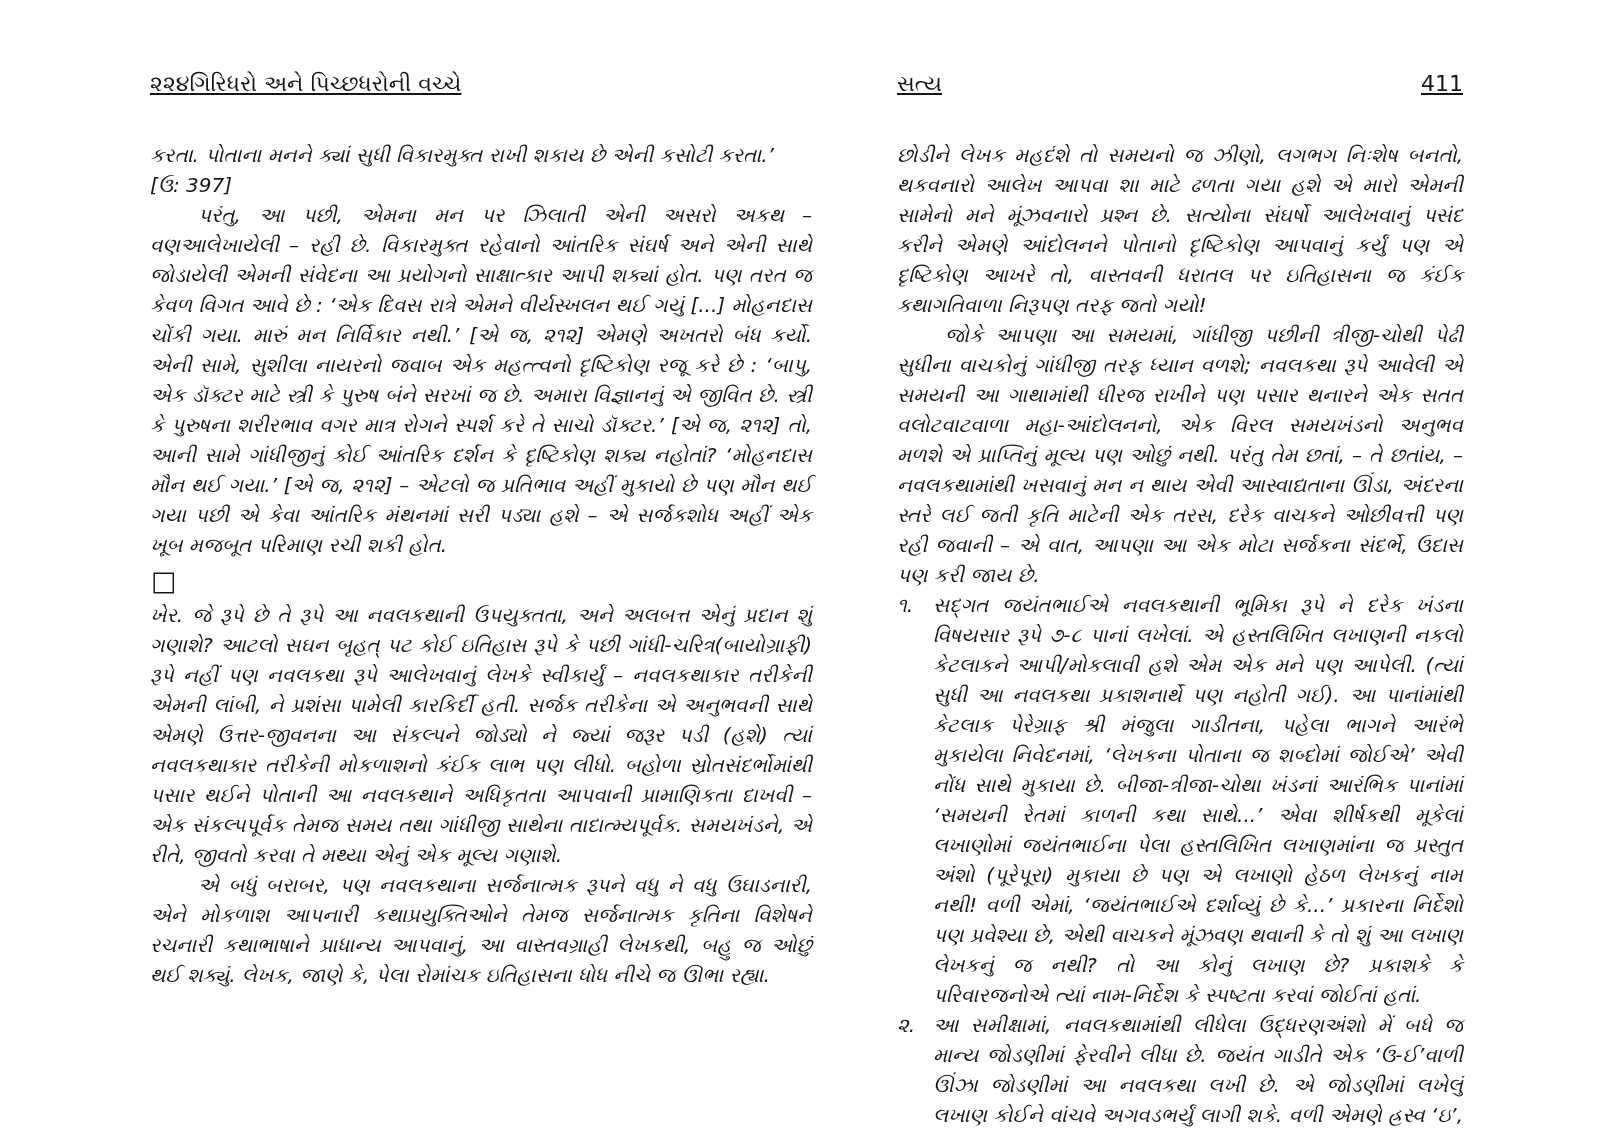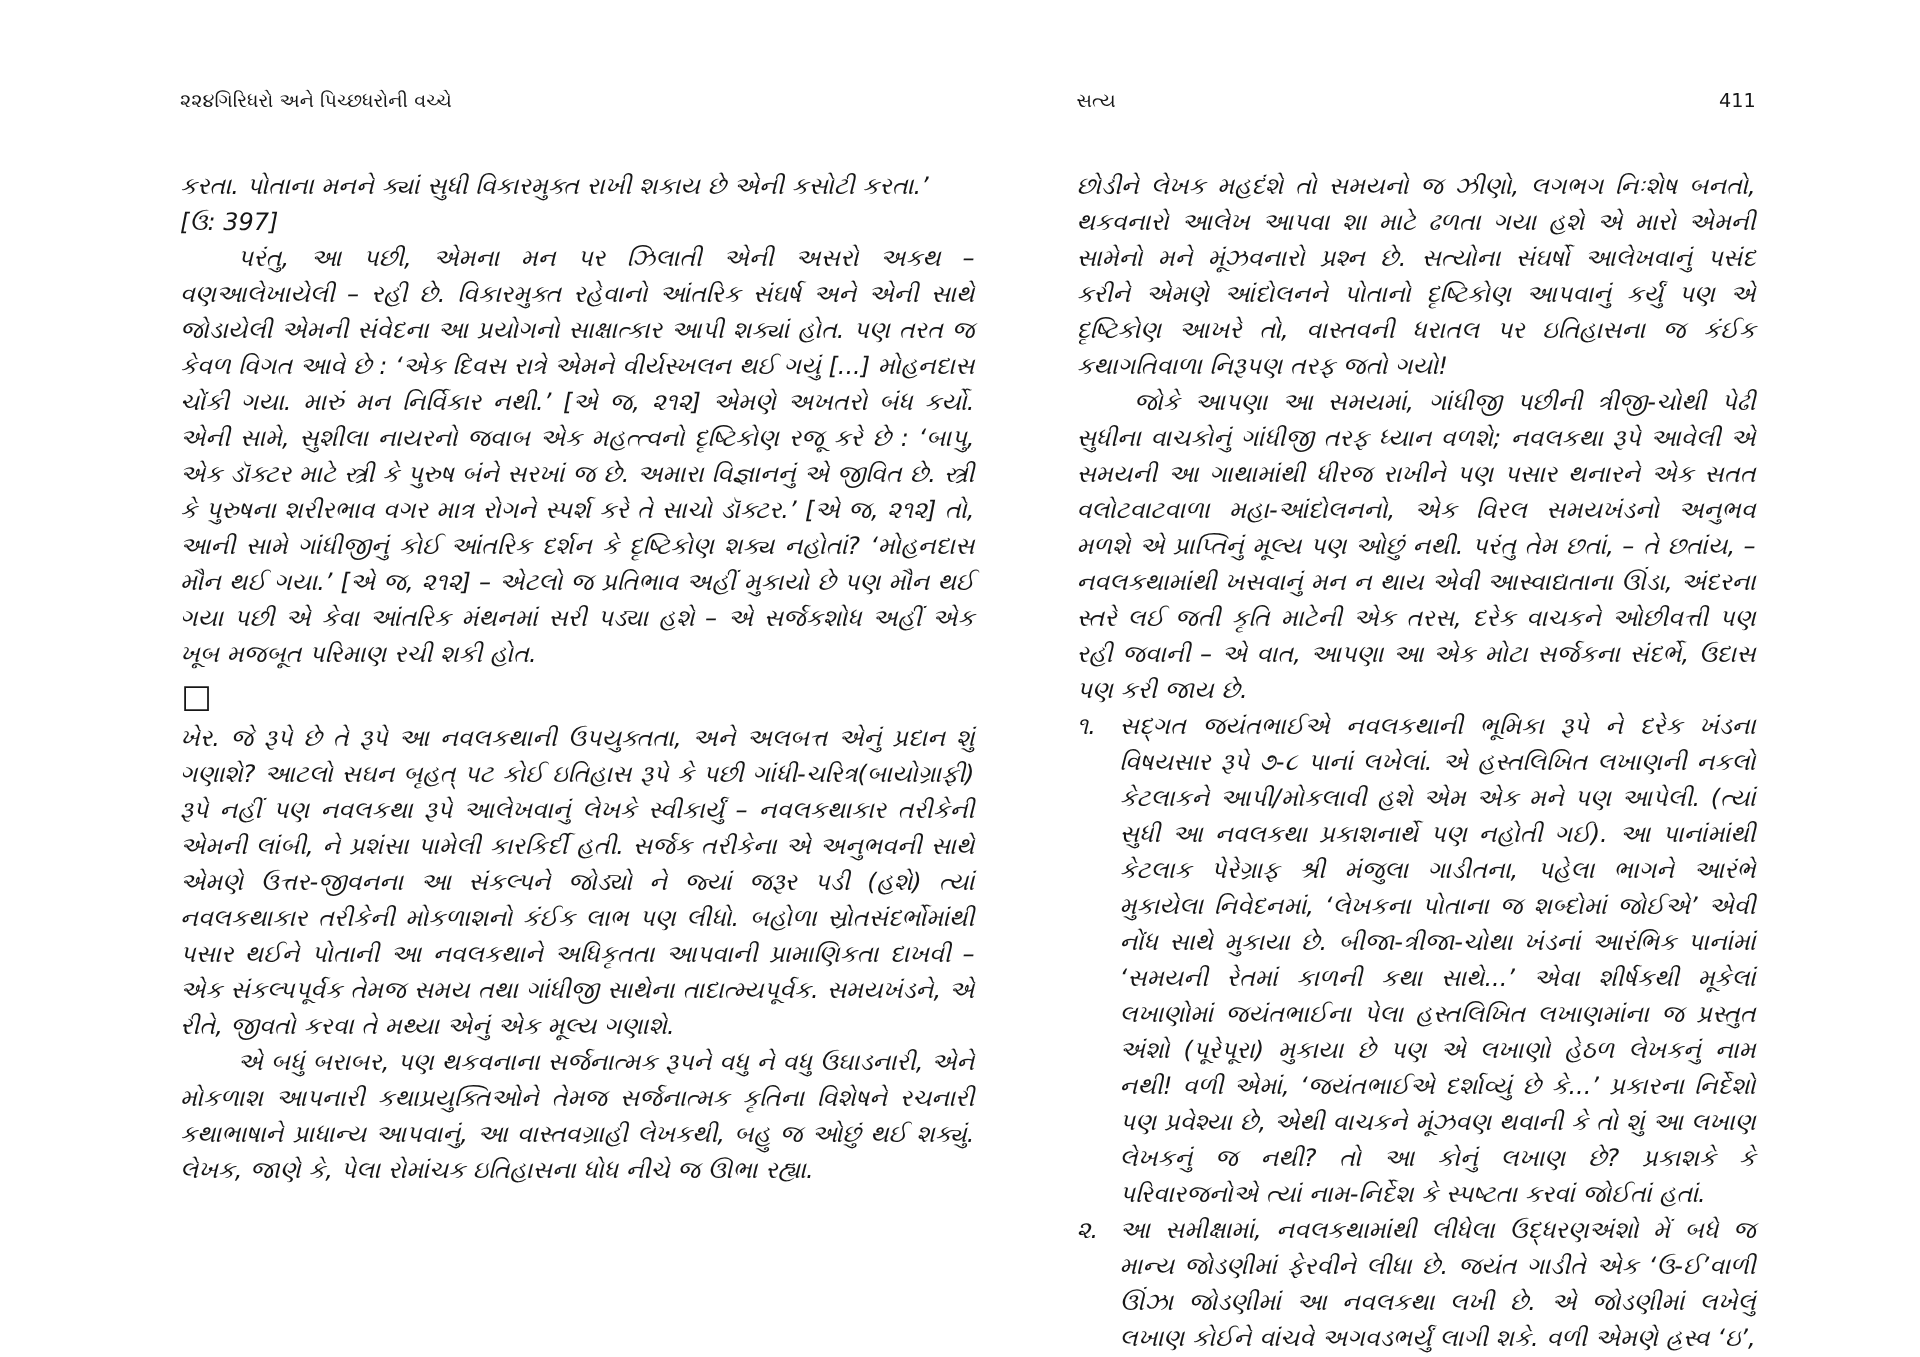--- a/index.html
+++ b/index.html
@@ -23,23 +23,24 @@
     left: 150px;
     width: 662px;
   }
   .page-right {
     left: 897px;
     width: 566px;
   }
   .running-head {
     display: flex;
     align-items: baseline;
-    font-size: 16px;
+    font-size: 22px;
     line-height: 24px;
     margin-bottom: 44px;
+    text-decoration: underline;
   }
   .running-head .head-left {
     flex: 0 0 auto;
   }
   .running-head .head-center {
     flex: 1 1 auto;
     text-align: left;
   }
   .running-head .head-right {
     flex: 0 0 auto;
@@ -93,21 +94,21 @@
     <span class="head-center">ગિરિધરો અને પિચ્છધરોની વચ્ચે</span>
   </div>
   <div class="body-text">
     <p class="para">કરતા. પોતાના મનને ક્યાં સુધી વિકારમુક્ત રાખી શકાય છે એની કસોટી કરતા.’</p>
     <p class="para">[ઉ: 397]</p>
     <p class="para indent">પરંતુ, આ પછી, એમના મન પર ઝિલાતી એની અસરો અકથ – વણઆલેખાયેલી – રહી છે. વિકારમુક્ત રહેવાનો આંતરિક સંઘર્ષ અને એની સાથે જોડાયેલી એમની સંવેદના આ પ્રયોગનો સાક્ષાત્કાર આપી શક્યાં હોત. પણ તરત જ કેવળ વિગત આવે છે : ‘એક દિવસ રાત્રે એમને વીર્યસ્ખલન થઈ ગયું [...] મોહનદાસ ચોંકી ગયા. મારું મન નિર્વિકાર નથી.’ [એ જ, ૨૧૨] એમણે અખતરો બંધ કર્યો. એની સામે, સુશીલા નાયરનો જવાબ એક મહત્ત્વનો દૃષ્ટિકોણ રજૂ કરે છે : ‘બાપુ, એક ડૉક્ટર માટે સ્ત્રી કે પુરુષ બંને સરખાં જ છે. અમારા વિજ્ઞાનનું એ જીવિત છે. સ્ત્રી કે પુરુષના શરીરભાવ વગર માત્ર રોગને સ્પર્શ કરે તે સાચો ડૉક્ટર.’ [એ જ, ૨૧૨] તો, આની સામે ગાંધીજીનું કોઈ આંતરિક દર્શન કે દૃષ્ટિકોણ શક્ય નહોતાં? ‘મોહનદાસ મૌન થઈ ગયા.’ [એ જ, ૨૧૨] – એટલો જ પ્રતિભાવ અહીં મુકાયો છે પણ મૌન થઈ ગયા પછી એ કેવા આંતરિક મંથનમાં સરી પડ્યા હશે – એ સર્જકશોધ અહીં એક ખૂબ મજબૂત પરિમાણ રચી શકી હોત.</p>
     <div class="separator-row">
       <span class="separator-glyph">□</span>
     </div>
     <p class="para">ખેર. જે રૂપે છે તે રૂપે આ નવલકથાની ઉપયુક્તતા, અને અલબત્ત એનું પ્રદાન શું ગણાશે? આટલો સઘન બૃહત્ પટ કોઈ ઇતિહાસ રૂપે કે પછી ગાંધી-ચરિત્ર(બાયોગ્રાફી) રૂપે નહીં પણ નવલકથા રૂપે આલેખવાનું લેખકે સ્વીકાર્યું – નવલકથાકાર તરીકેની એમની લાંબી, ને પ્રશંસા પામેલી કારકિર્દી હતી. સર્જક તરીકેના એ અનુભવની સાથે એમણે ઉત્તર-જીવનના આ સંકલ્પને જોડ્યો ને જ્યાં જરૂર પડી (હશે) ત્યાં નવલકથાકાર તરીકેની મોકળાશનો કંઈક લાભ પણ લીધો. બહોળા સ્રોતસંદર્ભોમાંથી પસાર થઈને પોતાની આ નવલકથાને અધિકૃતતા આપવાની પ્રામાણિકતા દાખવી – એક સંકલ્પપૂર્વક તેમજ સમય તથા ગાંધીજી સાથેના તાદાત્મ્યપૂર્વક. સમયખંડને, એ રીતે, જીવતો કરવા તે મથ્યા એનું એક મૂલ્ય ગણાશે.</p>
-    <p class="para indent">એ બધું બરાબર, પણ થકવનાના સર્જનાત્મક રૂપને વધુ ને વધુ ઉઘાડનારી, એને મોકળાશ આપનારી કથાપ્રયુક્તિઓને તેમજ સર્જનાત્મક કૃતિના વિશેષને રચનારી કથાભાષાને પ્રાધાન્ય આપવાનું, આ વાસ્તવગ્રાહી લેખકથી, બહુ જ ઓછું થઈ શક્યું. લેખક, જાણે કે, પેલા રોમાંચક ઇતિહાસના ધોધ નીચે જ ઊભા રહ્યા.</p>
+    <p class="para indent">એ બધું બરાબર, પણ નવલકથાના સર્જનાત્મક રૂપને વધુ ને વધુ ઉઘાડનારી, એને મોકળાશ આપનારી કથાપ્રયુક્તિઓને તેમજ સર્જનાત્મક કૃતિના વિશેષને રચનારી કથાભાષાને પ્રાધાન્ય આપવાનું, આ વાસ્તવગ્રાહી લેખકથી, બહુ જ ઓછું થઈ શક્યું. લેખક, જાણે કે, પેલા રોમાંચક ઇતિહાસના ધોધ નીચે જ ઊભા રહ્યા.</p>
   </div>
 </div>
 
 <div class="page page-right">
   <div class="running-head">
     <span class="head-left">સત્ય</span>
     <span class="head-center"></span>
     <span class="head-right">411</span>
   </div>
   <div class="body-text">

